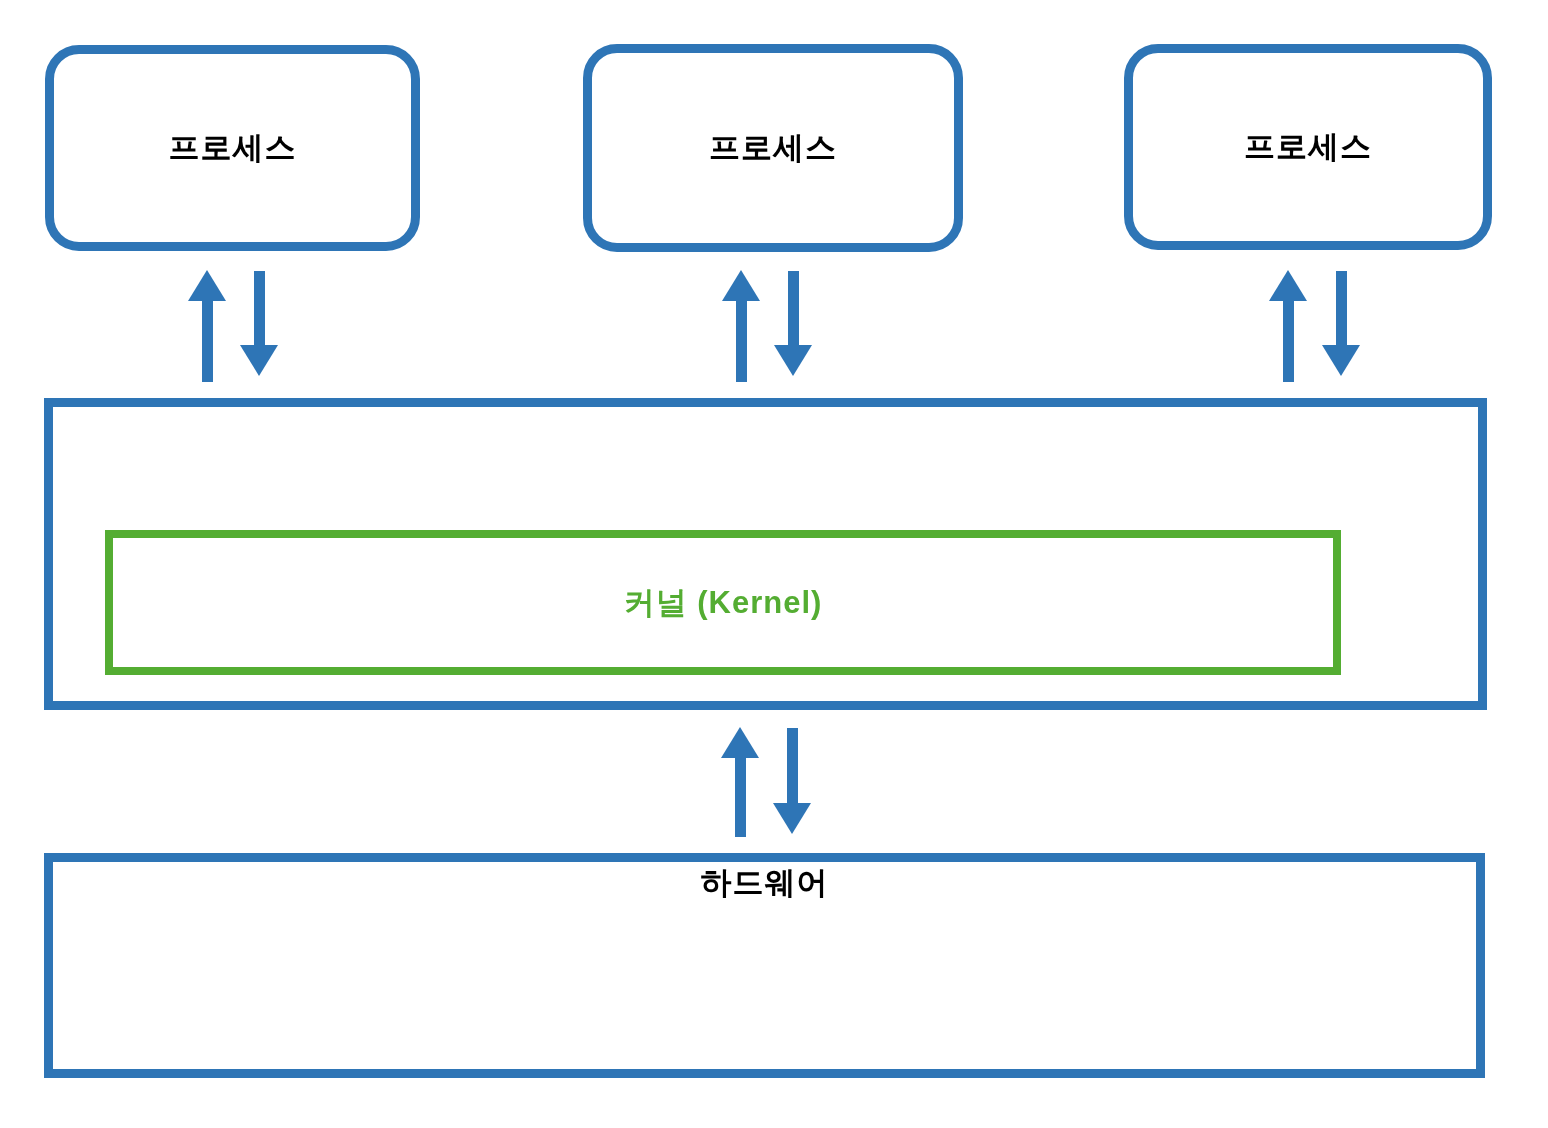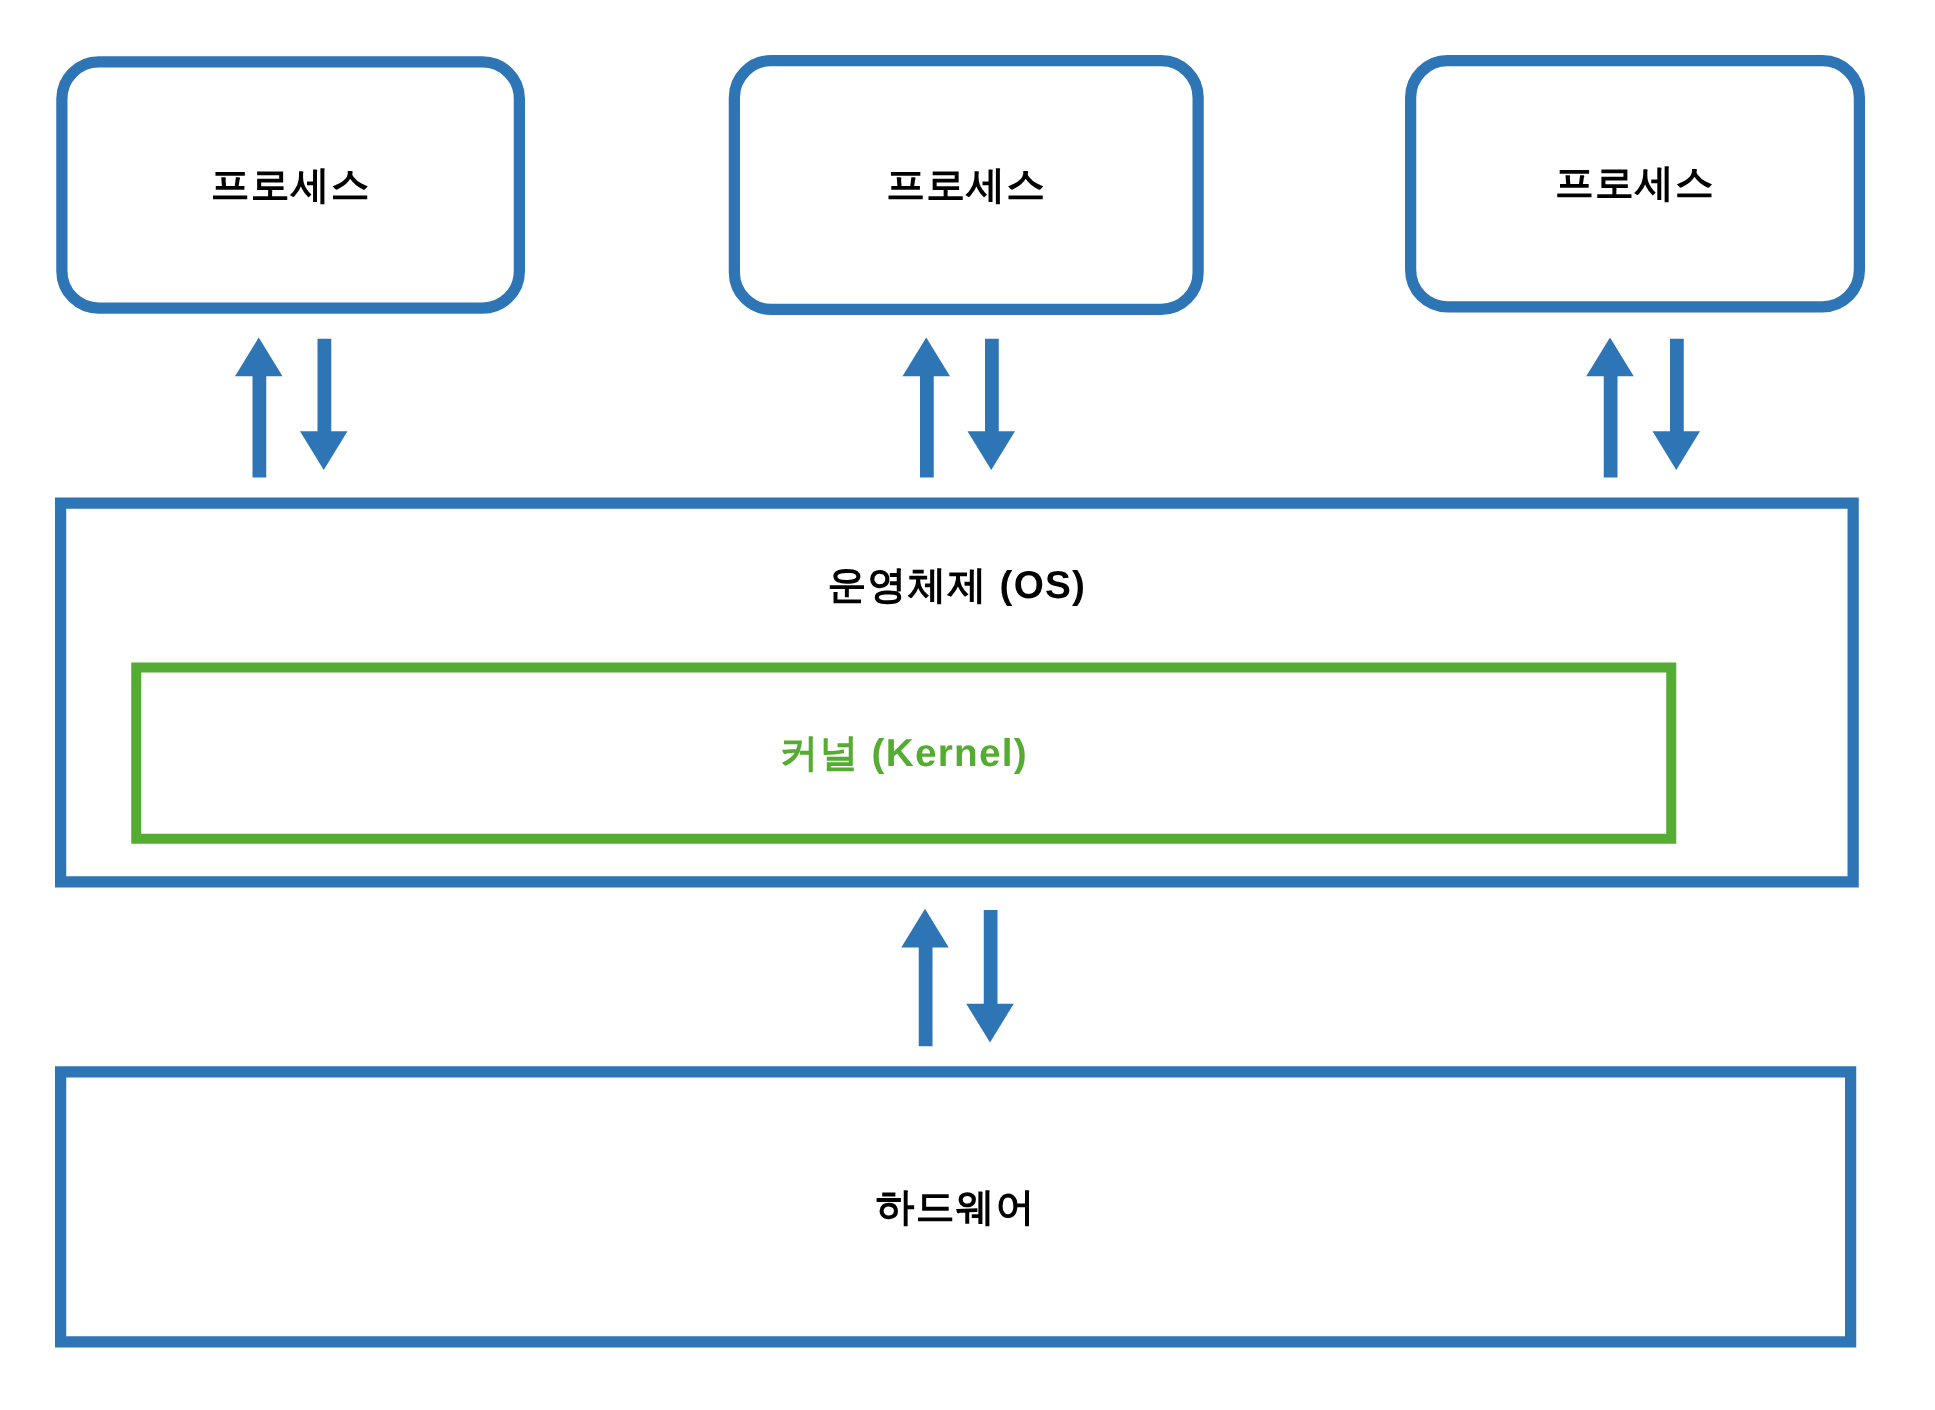--- a/index.html
+++ b/index.html
@@ -61,21 +61,20 @@
   }
   .kernel-box .box-label { color: var(--green); }
   
   .hw-box {
     position: absolute;
     left: 44px; top: 853px;
     width: 1441px; height: 225px;
     border: 9px solid var(--blue);
     background: var(--bg);
     display: flex;
-    align-items: center;
     justify-content: center;
   }
   
   .arrow { position: absolute; width: 38px; }
   .arrow .shaft {
     position: absolute;
     left: 50%;
     margin-left: -5.5px;
     width: 11px;
     background: var(--blue);
@@ -128,21 +127,20 @@
   <div class="arrow up" style="left:1269px; top:270px; height:112px;">
       <i class="head"></i>
       <i class="shaft"></i>
     </div>
   <div class="arrow down" style="left:1322px; top:271px; height:105px;">
       <i class="head"></i>
       <i class="shaft"></i>
     </div>
 
   <div class="os-box">
-    <div class="os-title box-label">운영체제 (OS)</div>
     <div class="kernel-box">
       <span class="box-label">커널 (Kernel)</span>
     </div>
   </div>
 
   <div class="arrow up" style="left:721px; top:727px; height:110px;">
       <i class="head"></i>
       <i class="shaft"></i>
     </div>
   <div class="arrow down" style="left:773px; top:728px; height:106px;">

